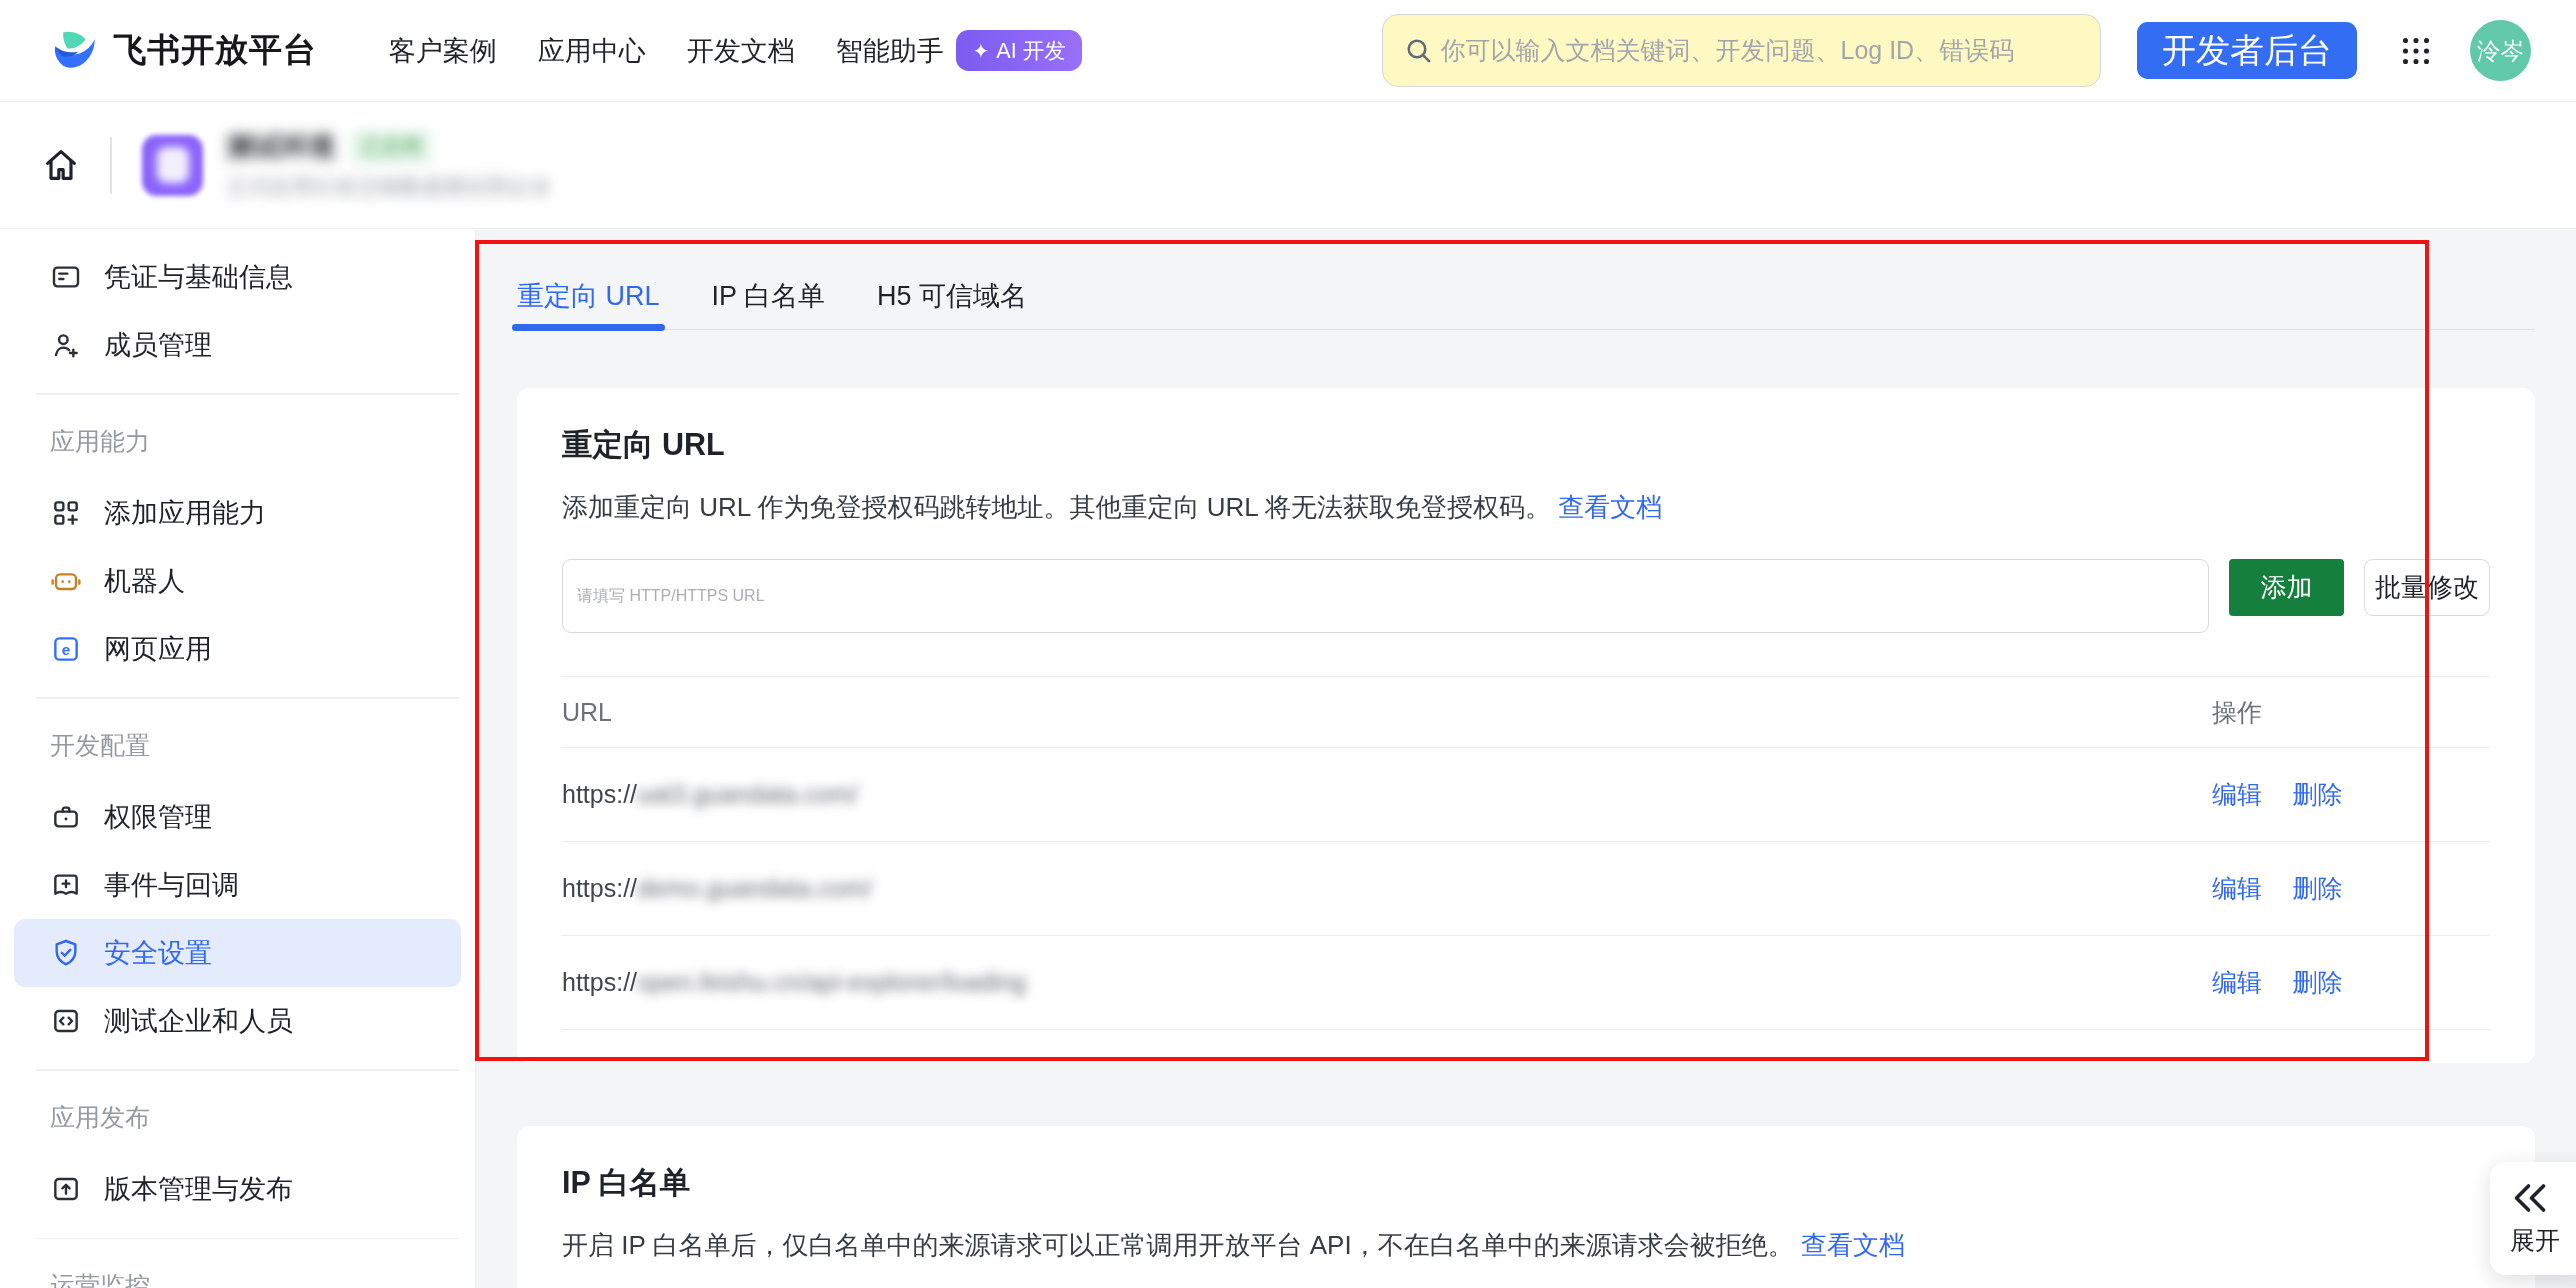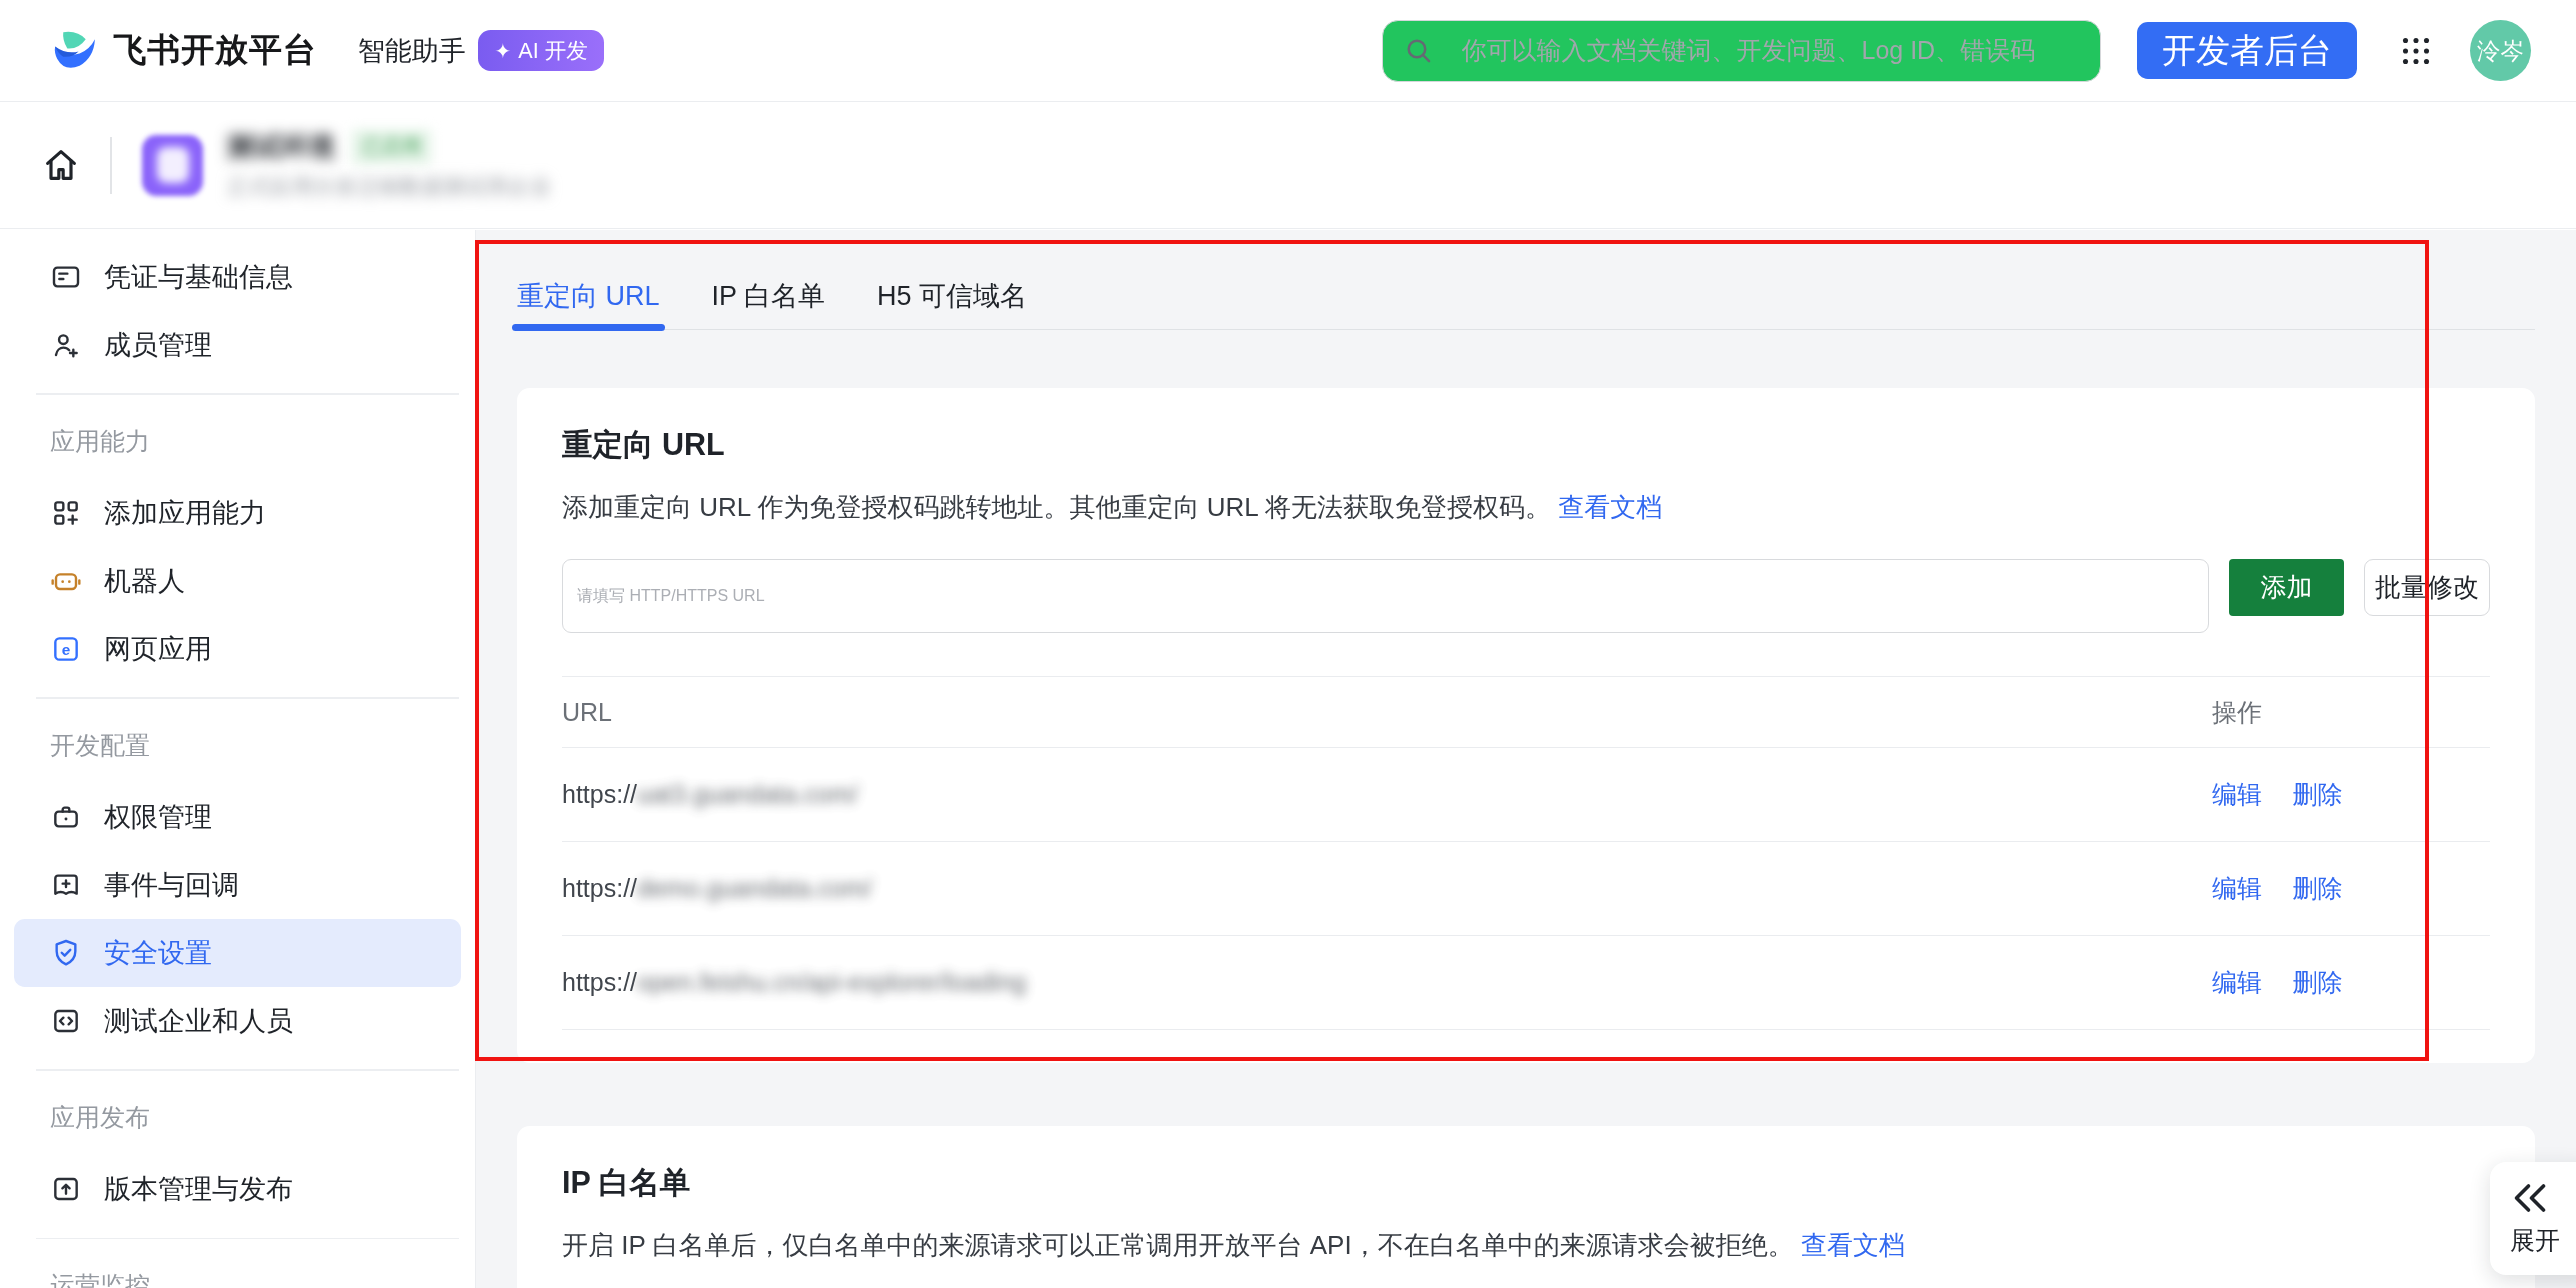--- a/index.html
+++ b/index.html
@@ -12,22 +12,22 @@
   
   .topnav{height:101px;display:flex;align-items:center;padding:0 45px 0 50px;background:#fff;position:relative;z-index:6;}
   .logo{display:flex;align-items:center;gap:14.4px;cursor:pointer;}
   .logo-text{font-size:33px;font-weight:bold;color:#17181a;white-space:nowrap;letter-spacing:0.9px;}
   .nav-links{display:flex;margin-left:72px;gap:41px;}
   .nav-link{font-size:27px;color:#1f2329;white-space:nowrap;cursor:pointer;}
   .assist{display:flex;align-items:center;gap:12.6px;margin-left:41px;cursor:pointer;}
   .ai-badge{display:flex;align-items:center;gap:7.2px;height:41px;padding:0 16px;border-radius:12.6px;
     background:linear-gradient(90deg,#7a5cf0,#9a6ffa);color:#fff;font-size:21.6px;white-space:nowrap;}
   .ai-badge .spark{font-size:20px;line-height:1;}
-  .search{margin-left:auto;width:719px;height:62px;border:1.8px solid #d5d7da;border-radius:16px;
-    display:flex;align-items:center;gap:26px;padding:0 9px 0 20px;background:#22c55e;box-sizing:border-box;}
+  .search{margin-left:auto;width:719px;height:73px;border:1.8px solid #d5d7da;border-radius:16px;
+    display:flex;align-items:center;gap:5px;padding:0 9px 0 20px;background:#fef9c3;box-sizing:border-box;}
   .search input{flex:1;border:none;outline:none;background:transparent;font-size:25px;color:#1f2329;
     font-family:inherit;min-width:0;}
   .search input::placeholder{color:#a2a6ac;}
   .console-btn{margin-left:36px;height:57px;padding:0 25px;background:#336df4;color:#fff;font-size:34px;
     border:none;border-radius:10.8px;display:flex;align-items:center;white-space:nowrap;cursor:pointer;font-family:inherit;}
   .grid-btn{margin-left:41px;display:flex;align-items:center;cursor:pointer;}
   .avatar{margin-left:36px;width:61px;height:61px;border-radius:50%;background:#62c9a8;color:#fff;
     font-size:23.4px;display:flex;align-items:center;justify-content:center;cursor:pointer;white-space:nowrap;}
   
   .appbar{height:128px;border-top:1.8px solid #ebedf0;border-bottom:1.8px solid #ebedf0;display:flex;
@@ -100,20 +100,25 @@
   <div class="logo">
     <span style="display:flex;">
       <svg width="49" height="49" viewBox="0 0 48 48">
         <path d="M13 6 Q27 4 35 13 Q28 23 17 22 Q12 14 13 6 Z" fill="#52d6b5"></path>
         <path d="M5 20 Q16 31 29 27 Q39 23 44 13 Q43 31 29 39 Q14 45 7 32 Q4 26 5 20 Z" fill="#3370ff"></path>
         <path d="M5 20 Q16 28 28 25 Q22 31 13 30 Q7 26 5 20 Z" fill="#245bdb"></path>
       </svg>
     </span>
     <span class="logo-text">飞书开放平台</span>
   </div>
+  <div class="nav-links">
+    <span class="nav-link">客户案例</span>
+    <span class="nav-link">应用中心</span>
+    <span class="nav-link">开发文档</span>
+  </div>
   <div class="assist">
     <span class="nav-link">智能助手</span>
     <span class="ai-badge">
       <span class="spark">✦</span>
       <span>AI 开发</span>
     </span>
   </div>
   <div class="search">
     <span style="display:flex;">
       <svg width="30.5" height="30.5" viewBox="0 0 24 24" fill="none" stroke="#646a73" stroke-width="2" stroke-linecap="round">

